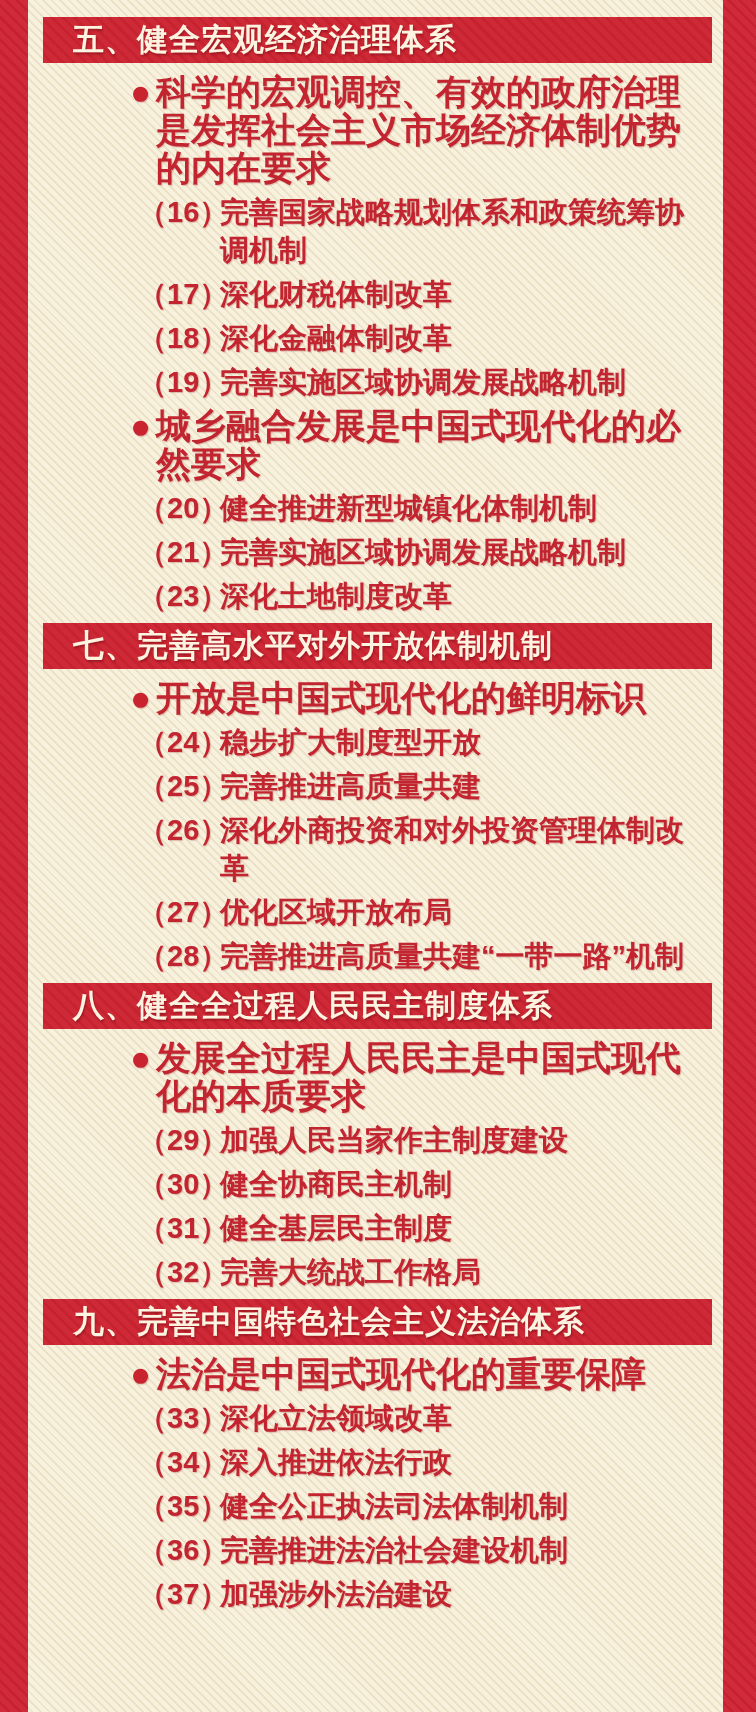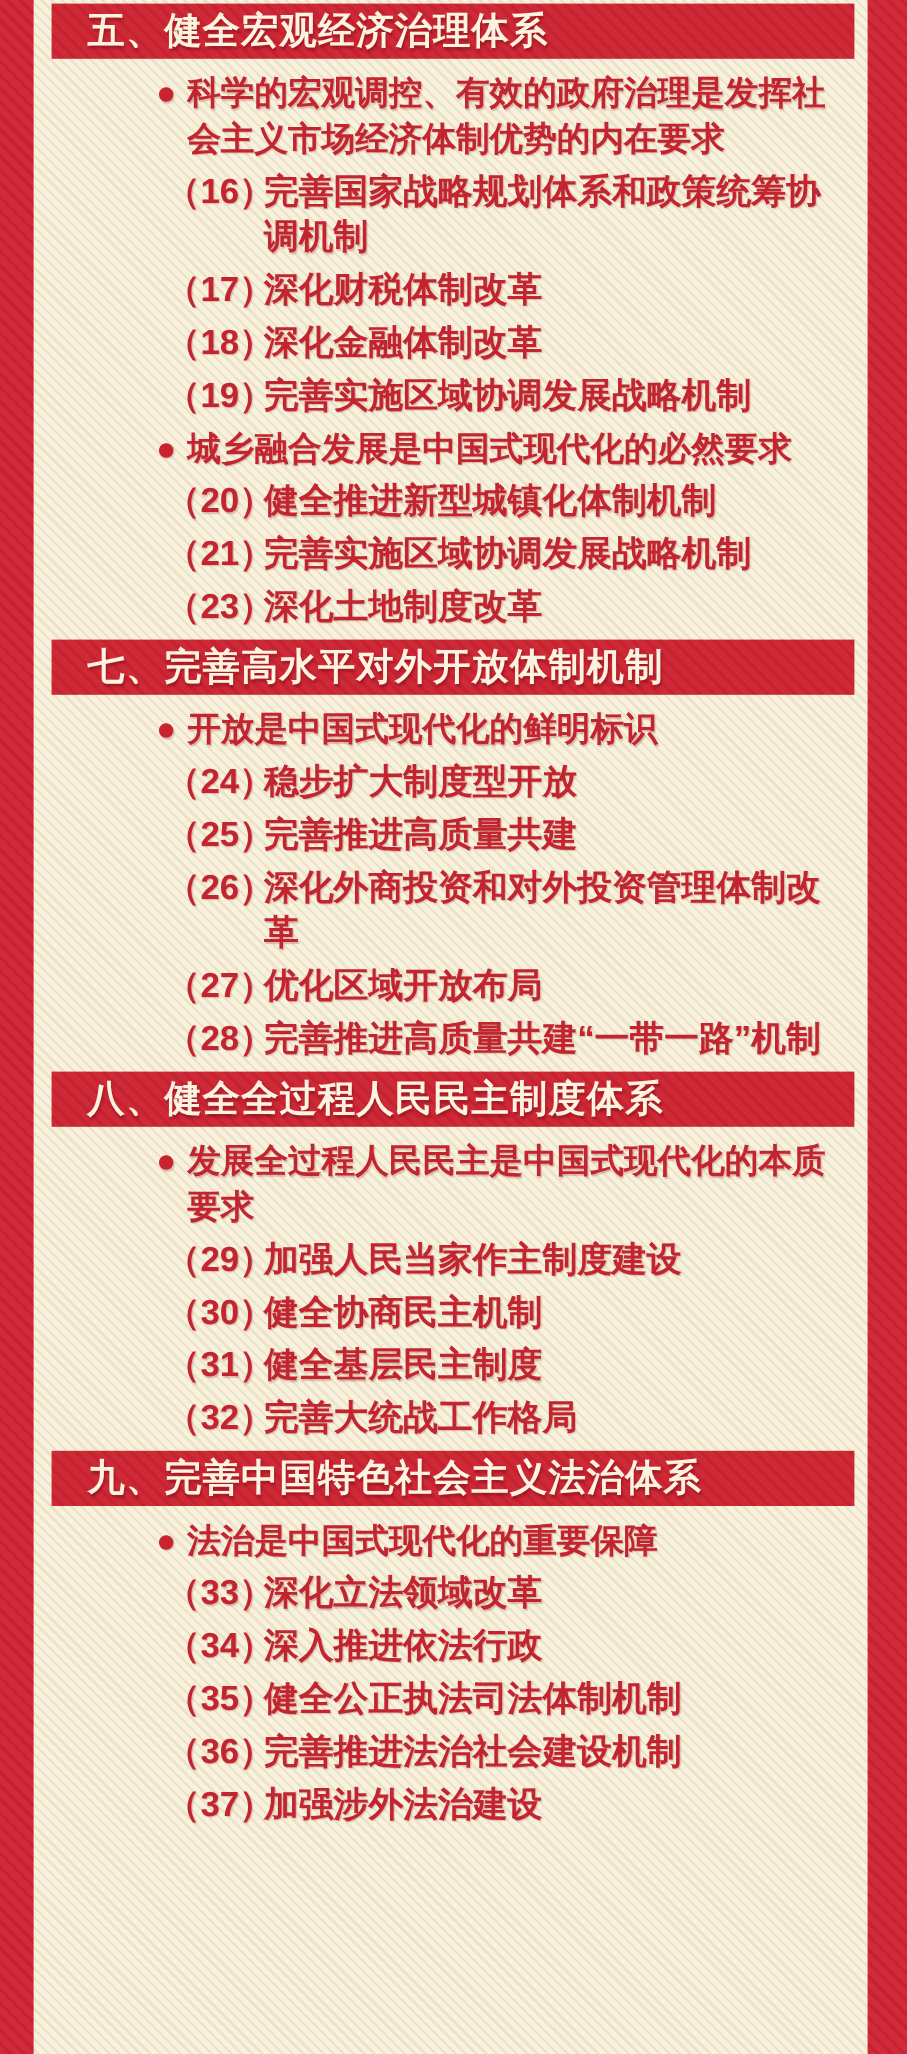--- a/index.html
+++ b/index.html
@@ -21,42 +21,42 @@
     background:
       repeating-linear-gradient(45deg,
         #d02b3a 0px, #d02b3a 5px,
         #c82131 5px, #c82131 8px);
   }
   .side-border.left  { left:0;  width:28px; }
   .side-border.right { right:0; width:33px; }
 
   .content {
     position:absolute; left:28px; right:33px; top:0; bottom:0;
-    padding-top:3px;
+    padding-top:17px;
   }
 
   .section-banner {
     height:46px;
     margin:8px 11px 10px 15px;
     background:
       repeating-linear-gradient(45deg,
         #ce2936 0px, #ce2936 5px,
         #c62230 5px, #c62230 8px);
     color:#fcf3e0;
     font-size:31px; font-weight:bold;
     line-height:46px;
     padding-left:30px;
     letter-spacing:1px;
     text-shadow:1px 2px 2px rgba(110,10,18,0.45);
     white-space:nowrap;
   }
   .section:first-child .section-banner { margin-top:0; }
 
   .lead-bullet {
-    font-size:28px; font-weight:bold;
+    font-size:35px; font-weight:bold;
     color:#c32530;
     line-height:38px;
     padding-left:128px; padding-right:22px;
     margin-bottom:6px;
     text-shadow:1px 1px 1px rgba(140,30,35,0.25);
   }
   .lead-bullet .dot {
     display:inline-block; width:26px; margin-left:-26px;
     color:#c8232e;
   }

